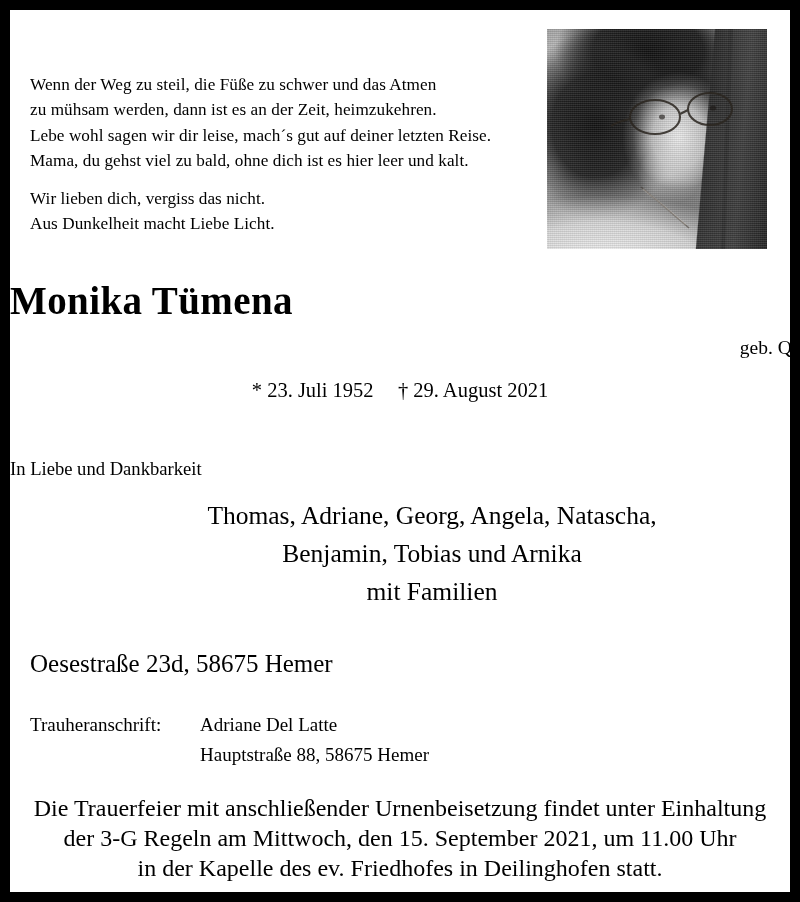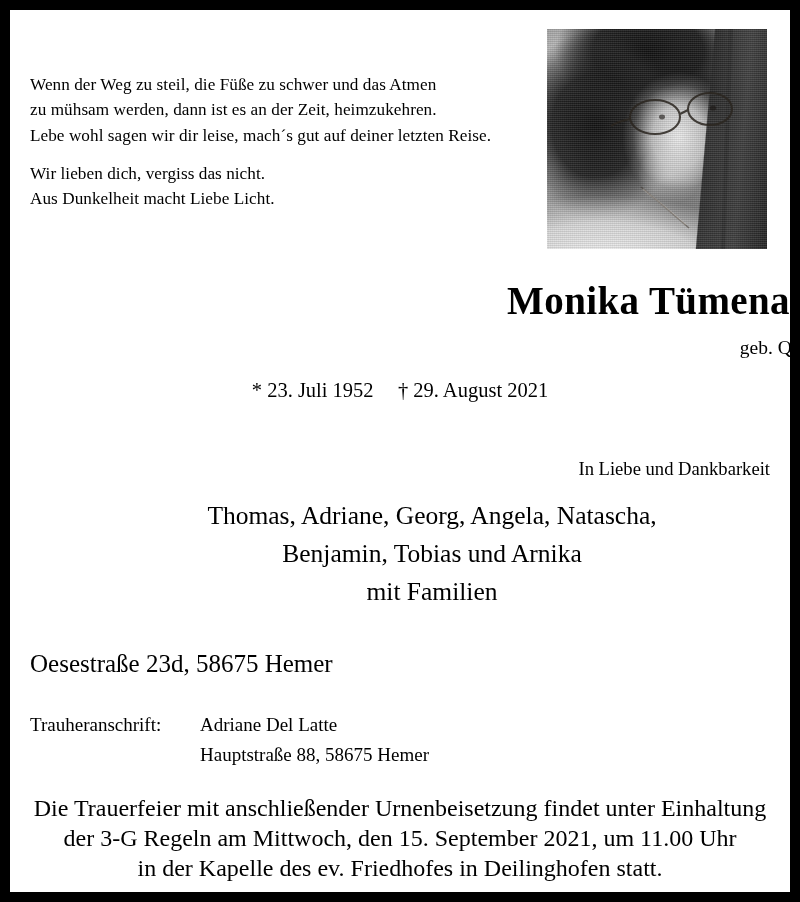--- a/index.html
+++ b/index.html
@@ -97,21 +97,21 @@
     line-height: 25.3px;
     letter-spacing: 0.05px;
   }
   .poem .stanza-gap { height: 13px; }
 
   .name {
     position: absolute;
     left: 0;
     top: 268px;
     width: 780px;
-    text-align: right;
+    text-align: left;
     font-size: 39px;
     font-weight: bold;
     letter-spacing: 0.4px;
   }
   .maiden {
     position: absolute;
     left: 0;
     top: 327px;
     width: 780px;
     text-align: right;
@@ -127,21 +127,21 @@
     font-size: 20.5px;
     margin-top: 7px;
   }
   .dates .gap { display: inline-block; width: 14px; }
 
   .dedication {
     position: absolute;
     left: 0;
     top: 448px;
     width: 760px;
-    text-align: right;
+    text-align: left;
     font-size: 18.6px;
   }
   .survivors {
     position: absolute;
     left: 0;
     top: 487px;
     width: 780px;
     text-align: center;
     font-size: 25.5px;
     line-height: 38px;
@@ -206,20 +206,21 @@
         <g fill="none" stroke="#3a322a" stroke-width="1.6" opacity="0.5">
           <path d="M94 158 Q118 178 142 199"></path>
         </g>
       </svg>
     </div>
 
     <div class="poem">
       <div>Wenn der Weg zu steil, die Füße zu schwer und das Atmen</div>
       <div>zu mühsam werden, dann ist es an der Zeit, heimzukehren.</div>
       <div>Lebe wohl sagen wir dir leise, mach´s gut auf deiner letzten Reise.</div>
+      <div>Mama, du gehst viel zu bald, ohne dich ist es hier leer und kalt.</div>
       <div class="stanza-gap"></div>
       <div>Wir lieben dich, vergiss das nicht.</div>
       <div>Aus Dunkelheit macht Liebe Licht.</div>
     </div>
 
     <div class="name">Monika Tümena</div>
     <div class="maiden">geb. Quente</div>
 
     <div class="dates">
       <span>*</span>

